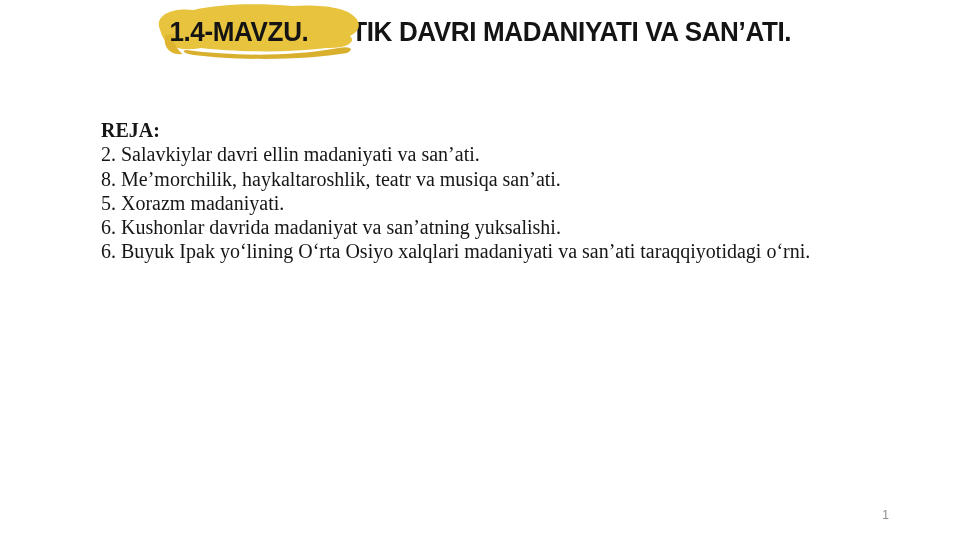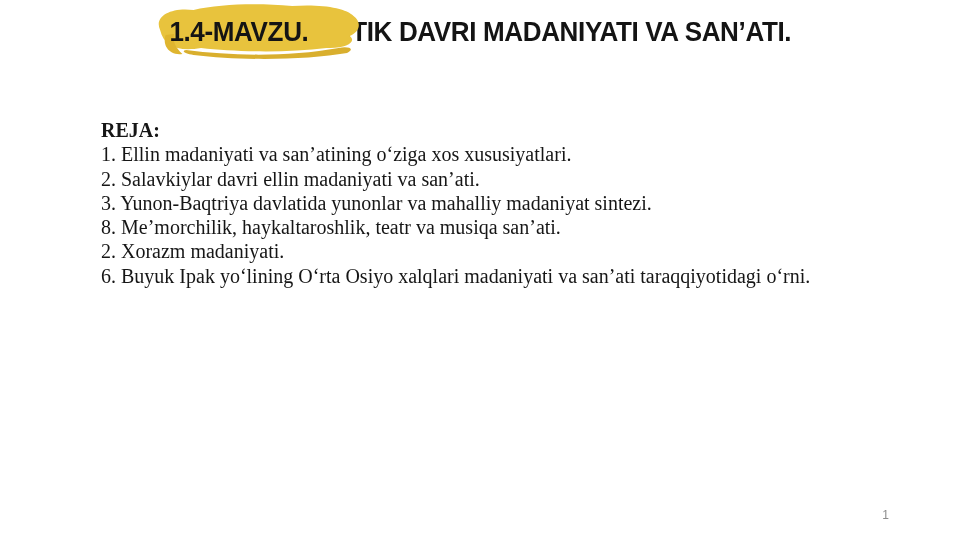--- a/index.html
+++ b/index.html
@@ -87,23 +87,22 @@
   <div class="title-wrap">
     <h1 class="slide-title"><span class="hl-seg"><svg class="brush" viewBox="0 0 244 60" preserveAspectRatio="none" aria-hidden="true">
           <path fill="#E8C33D" d="M14,29 C7,15 26,6 50,9 C78,3 118,2 156,5 C188,3 214,7 222,15 C231,21 229,31 218,35 C226,41 214,48 193,47 C150,52 96,51 58,47 C33,51 18,45 14,29 Z"></path>
           <path fill="#DFB52F" d="M20,34 C16,44 24,55 38,53 C31,47 27,40 29,33 Z"></path>
           <path fill="#D9AF2E" d="M42,49 C92,55 152,56 206,47 C217,45 224,48 215,52 C172,59 102,60 50,54 C41,53 36,50 42,49 Z"></path>
         </svg><span class="seg-text">1.4-MAVZU.</span></span><span class="seg-text"> ANTIK DAVRI MADANIYATI VA SAN’ATI.</span></h1>
   </div>
 
   <div class="plan">
     <div class="plan-heading">REJA:</div>
-    <div class="plan-item">1. Ellin madaniyati va san’atining o‘ziga xos xususiyatlari.</div>
     <div class="plan-item">2. Salavkiylar davri ellin madaniyati va san’ati.</div>
-    <div class="plan-item">3. Yunon-Baqtriya davlatida yunonlar va mahalliy madaniyat sintezi.</div>
     <div class="plan-item">8. Me’morchilik, haykaltaroshlik, teatr va musiqa san’ati.</div>
-    <div class="plan-item">2. Xorazm madaniyati.</div>
+    <div class="plan-item">5. Xorazm madaniyati.</div>
+    <div class="plan-item">6. Kushonlar davrida madaniyat va san’atning yuksalishi.</div>
     <div class="plan-item">6. Buyuk Ipak yo‘lining O‘rta Osiyo xalqlari madaniyati va san’ati taraqqiyotidagi o‘rni.</div>
   </div>
 
   <div class="page-number">1</div>
 
 </div>
 
 </body></html>

